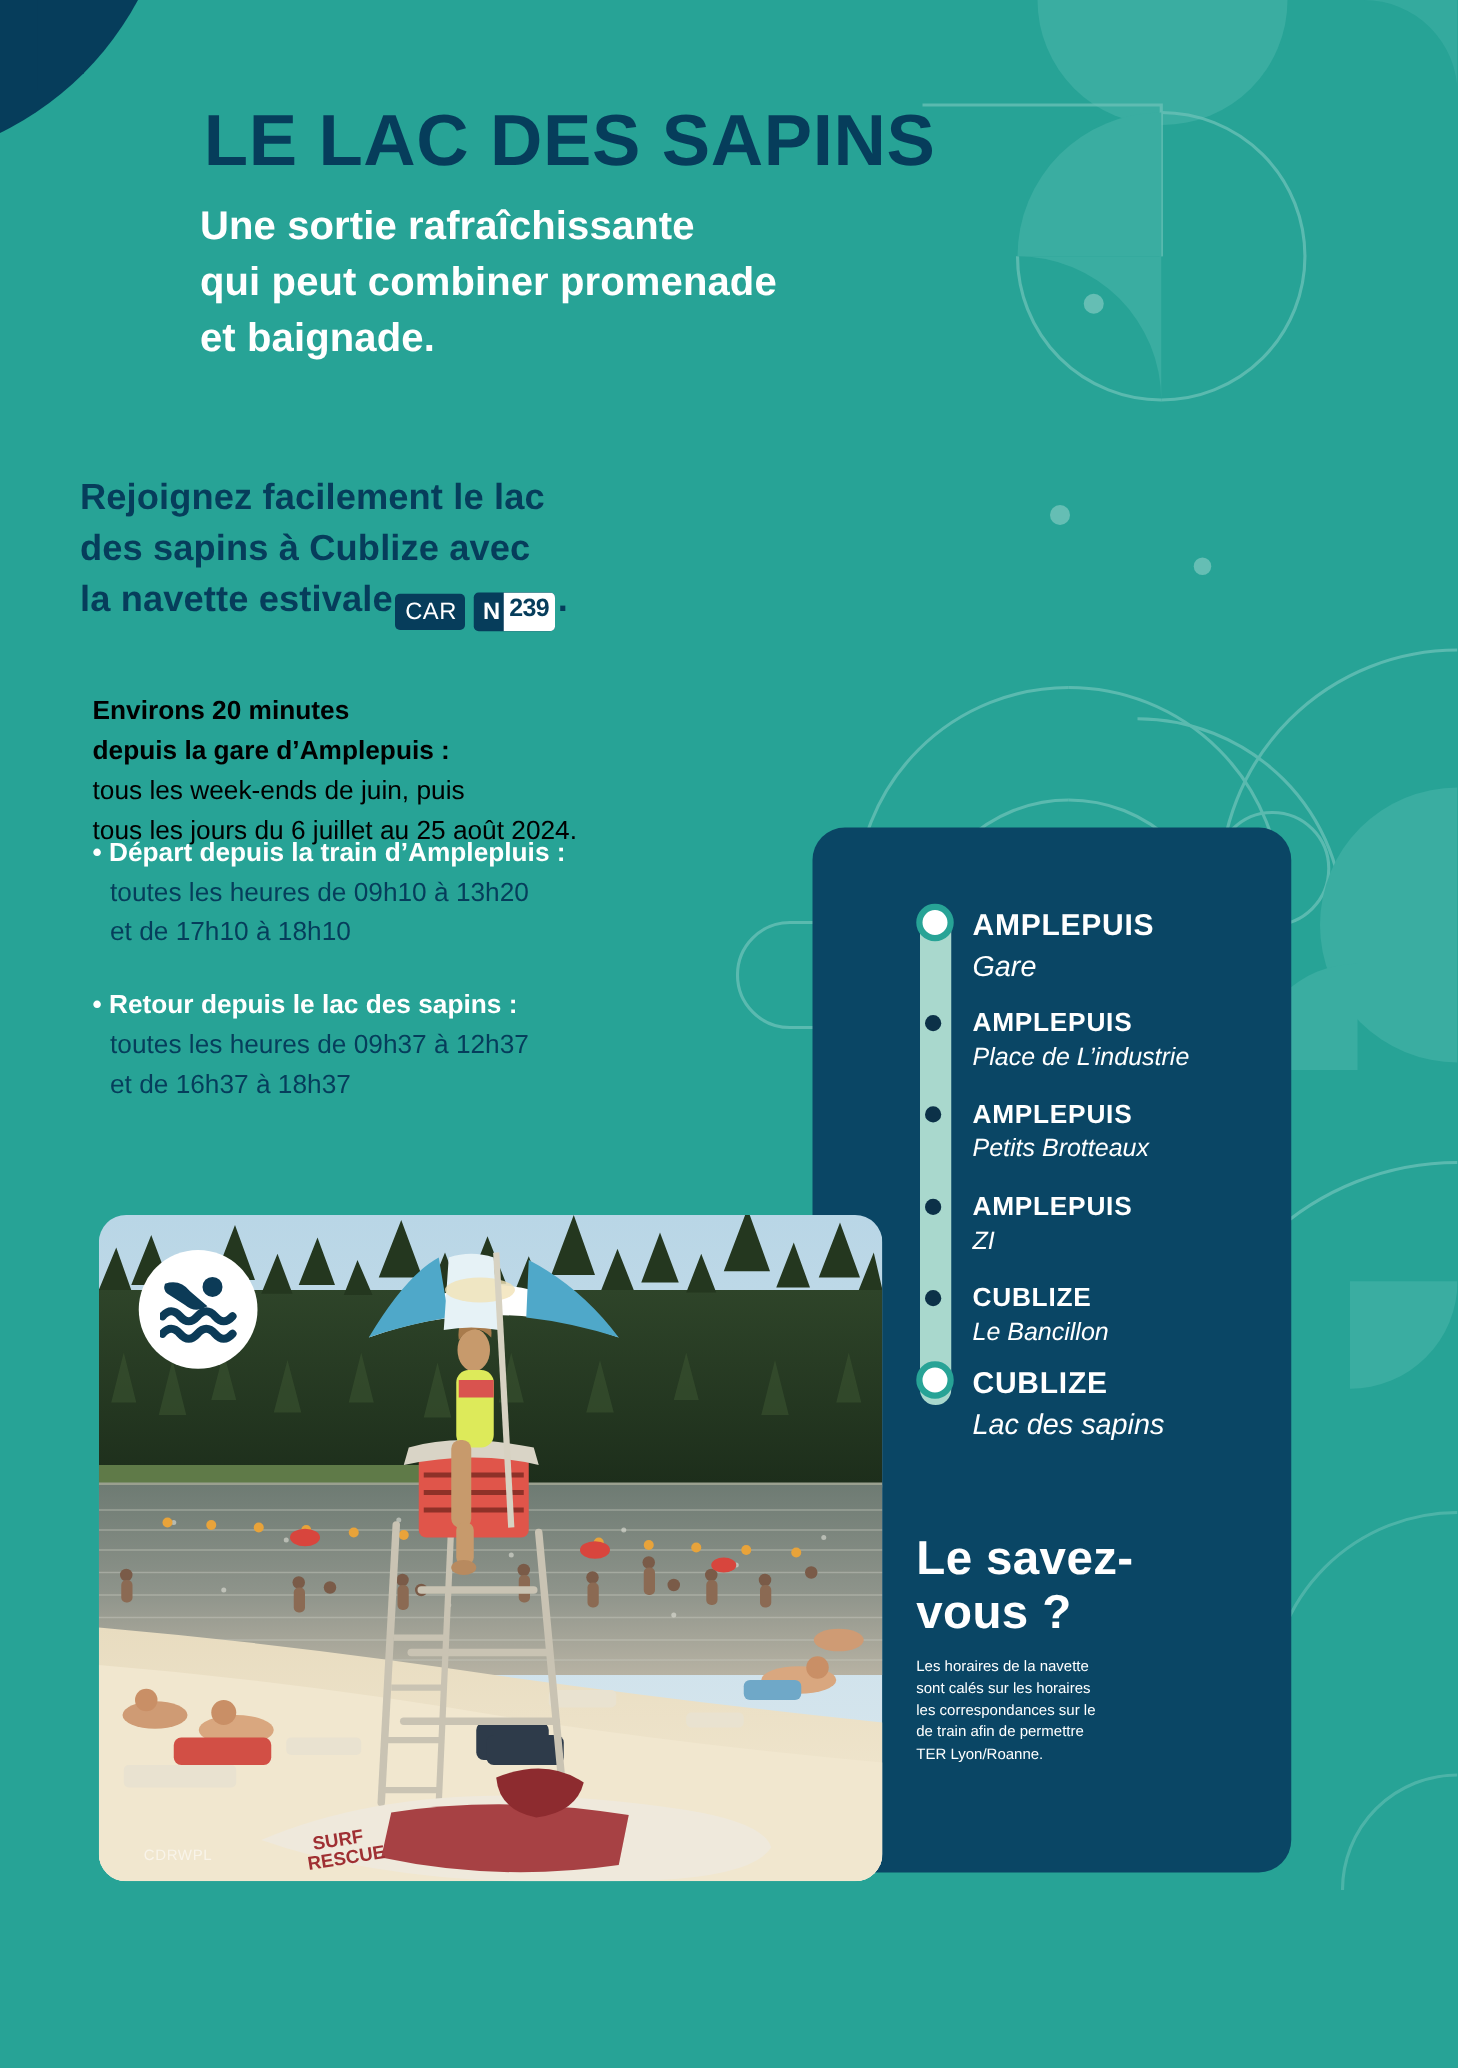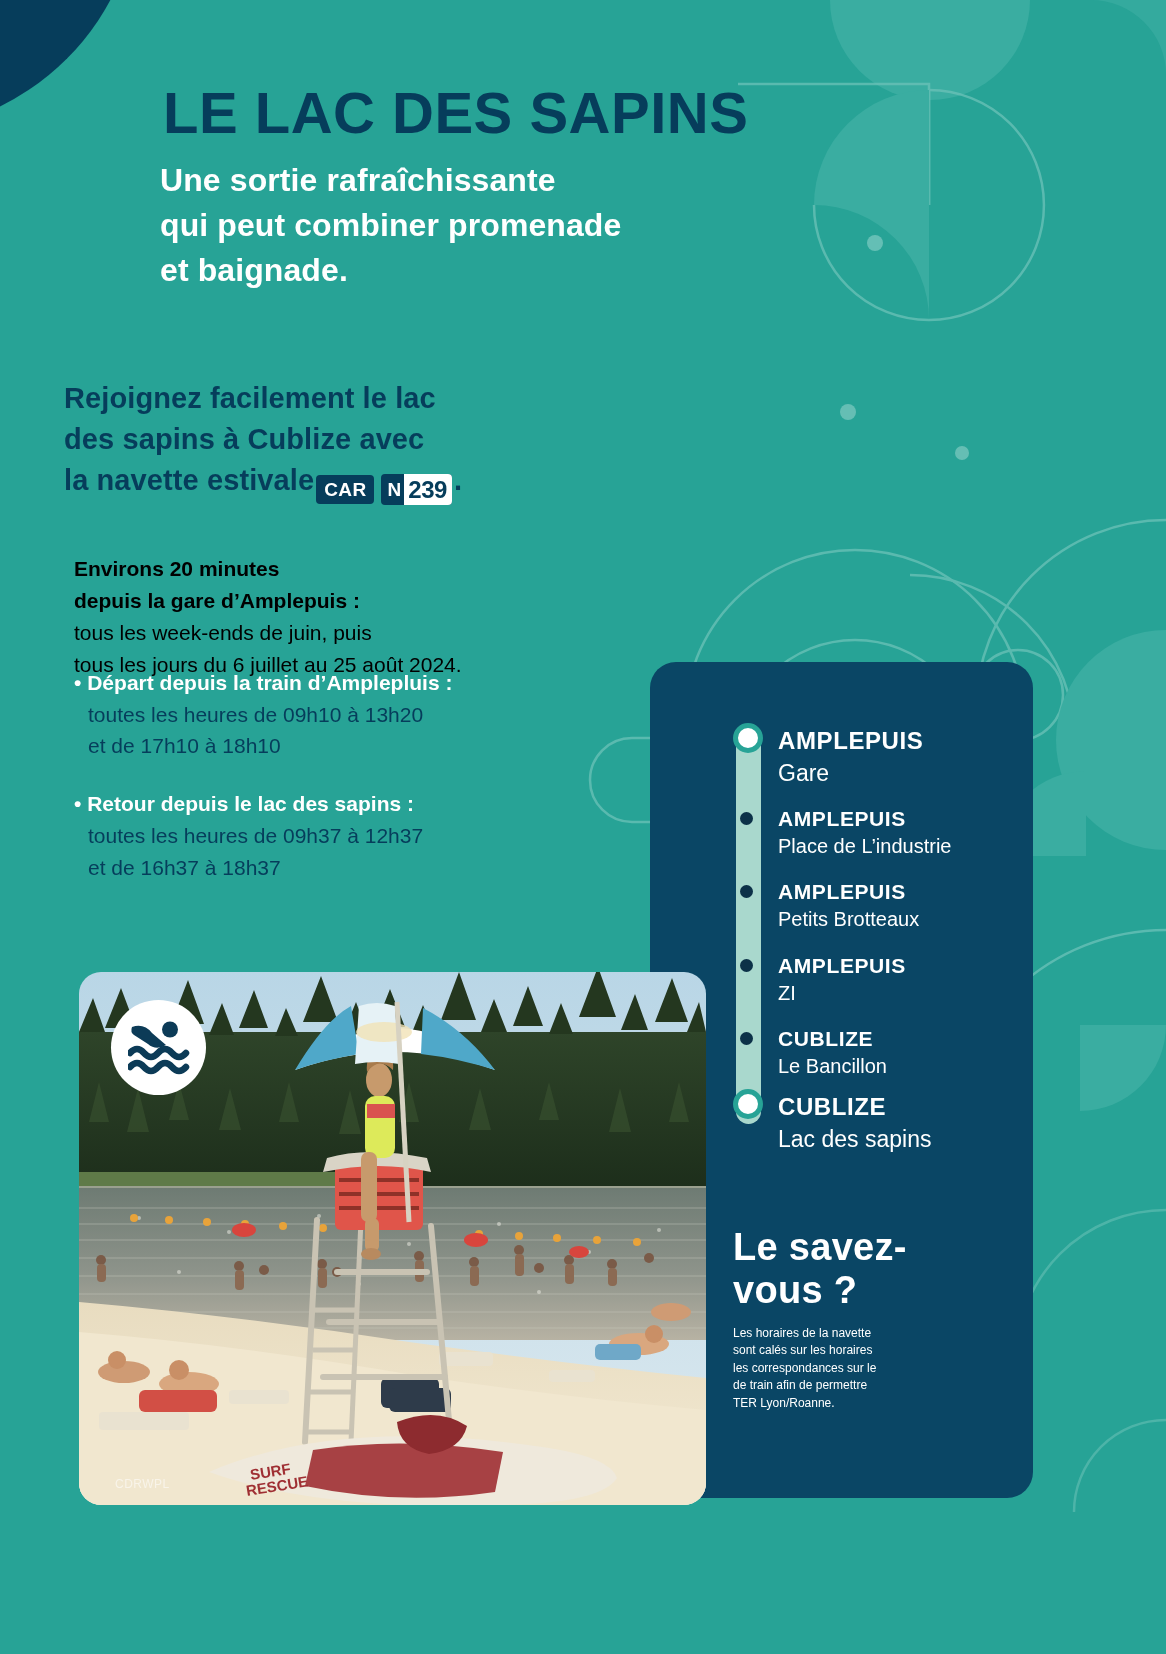--- a/index.html
+++ b/index.html
@@ -44,32 +44,32 @@
   }
 
   
   .intro{
     position:absolute; left:64px; top:378px;
     font-size:29px; font-weight:bold; color:#063d5b;
     line-height:1.42; letter-spacing:.1px;
   }
   .badge-wrap{ display:inline-flex; align-items:center; vertical-align:-6px; margin:0 2px; }
   .badge-car{
-    background:#063d5b; color:#fff; font-size:19px; font-weight:bold;
+    background:#063d5b; color:#fff; font-size:19px; font-weight:normal;
     padding:5px 7px 5px 8px; border-radius:4px; letter-spacing:.4px; line-height:1;
   }
   .badge-line{
     display:inline-flex; align-items:stretch; margin-left:7px;
     border-radius:4px; overflow:hidden; background:#063d5b;
   }
   .badge-line .n{
     color:#fff; font-size:19px; font-weight:bold; padding:6px 3px 6px 7px; line-height:1;
   }
   .badge-line .num{
-    background:#fff; color:#063d5b; font-size:24px; font-weight:bold;
+    background:#fff; color:#063d5b; font-size:20px; font-weight:bold;
     padding:3px 5px 3px 4px; line-height:1.05; letter-spacing:-.5px;
   }
 
   
   .sched{
     position:absolute; left:74px; top:553px;
     font-size:21px; color:#000000; line-height:1.52;
   }
   .sched .b{ font-weight:bold; }
 
@@ -125,21 +125,21 @@
     position:absolute; left:-3px; top:-4px;
     width:30px; height:30px; border-radius:50%;
     background:#ffffff; border:5px solid #27a396;
   }
   .stop .txt{ margin-left:12px; }
   .stop .city{
     font-size:21px; font-weight:bold; color:#ffffff; letter-spacing:.6px; line-height:1.2;
   }
   .stop .city.big{ font-size:24px; }
   .stop .place{
-    font-size:20px; color:#ffffff; line-height:1.35; margin-top:2px;
+    font-size:20px; font-style:italic; color:#ffffff; line-height:1.35; margin-top:2px;
   }
   .stop .place.big{ font-size:23px; }
 
   
   .savez{
     position:absolute; left:733px; top:1226px; width:290px; z-index:5;
   }
   .savez h2{
     font-size:38px; font-weight:bold; color:#ffffff;
     line-height:1.12; letter-spacing:.3px;

